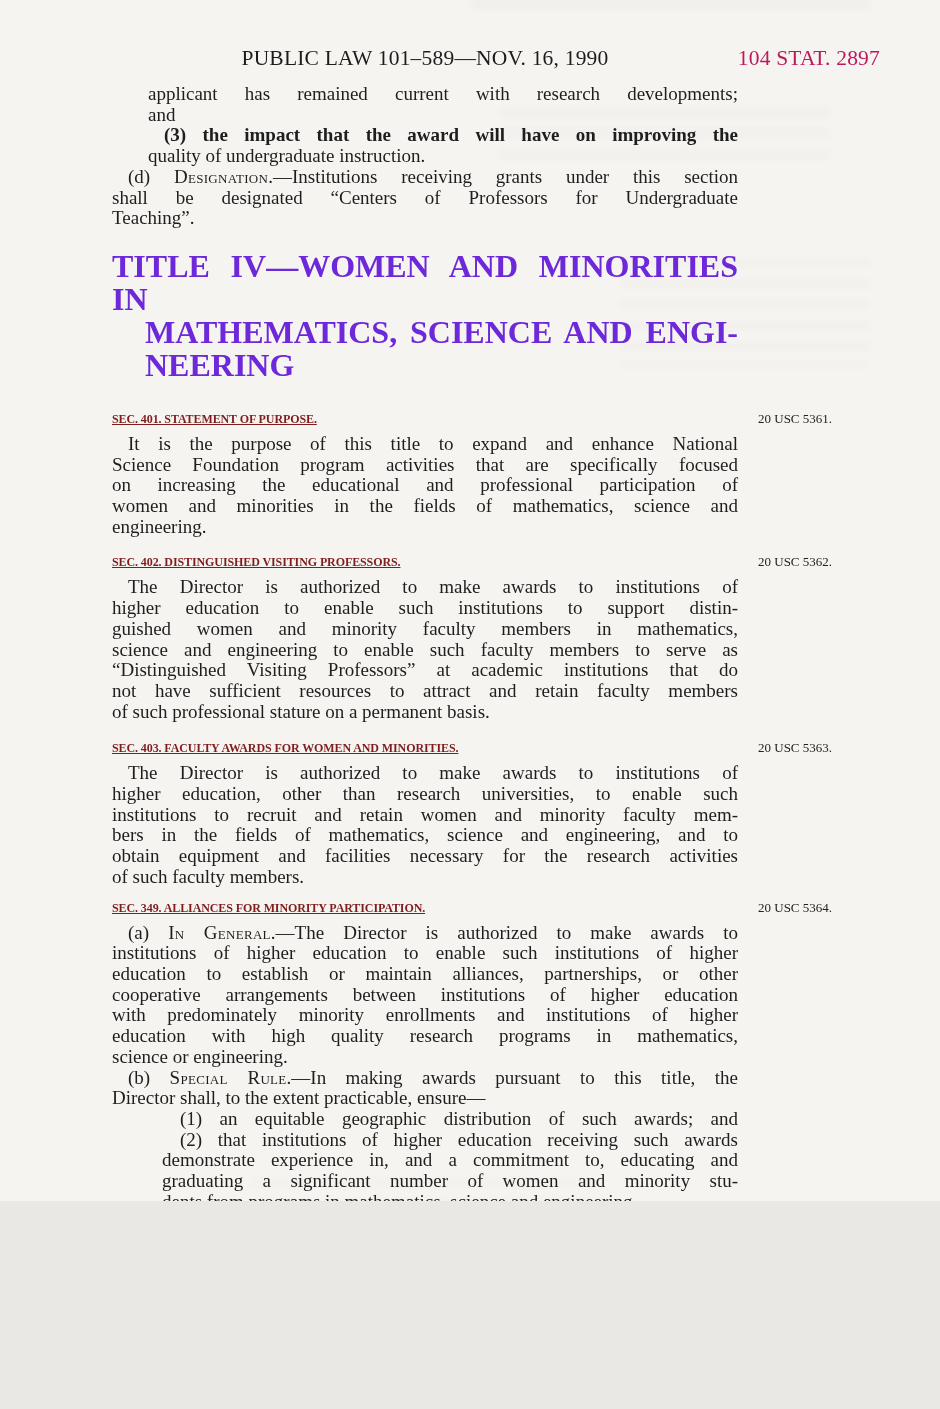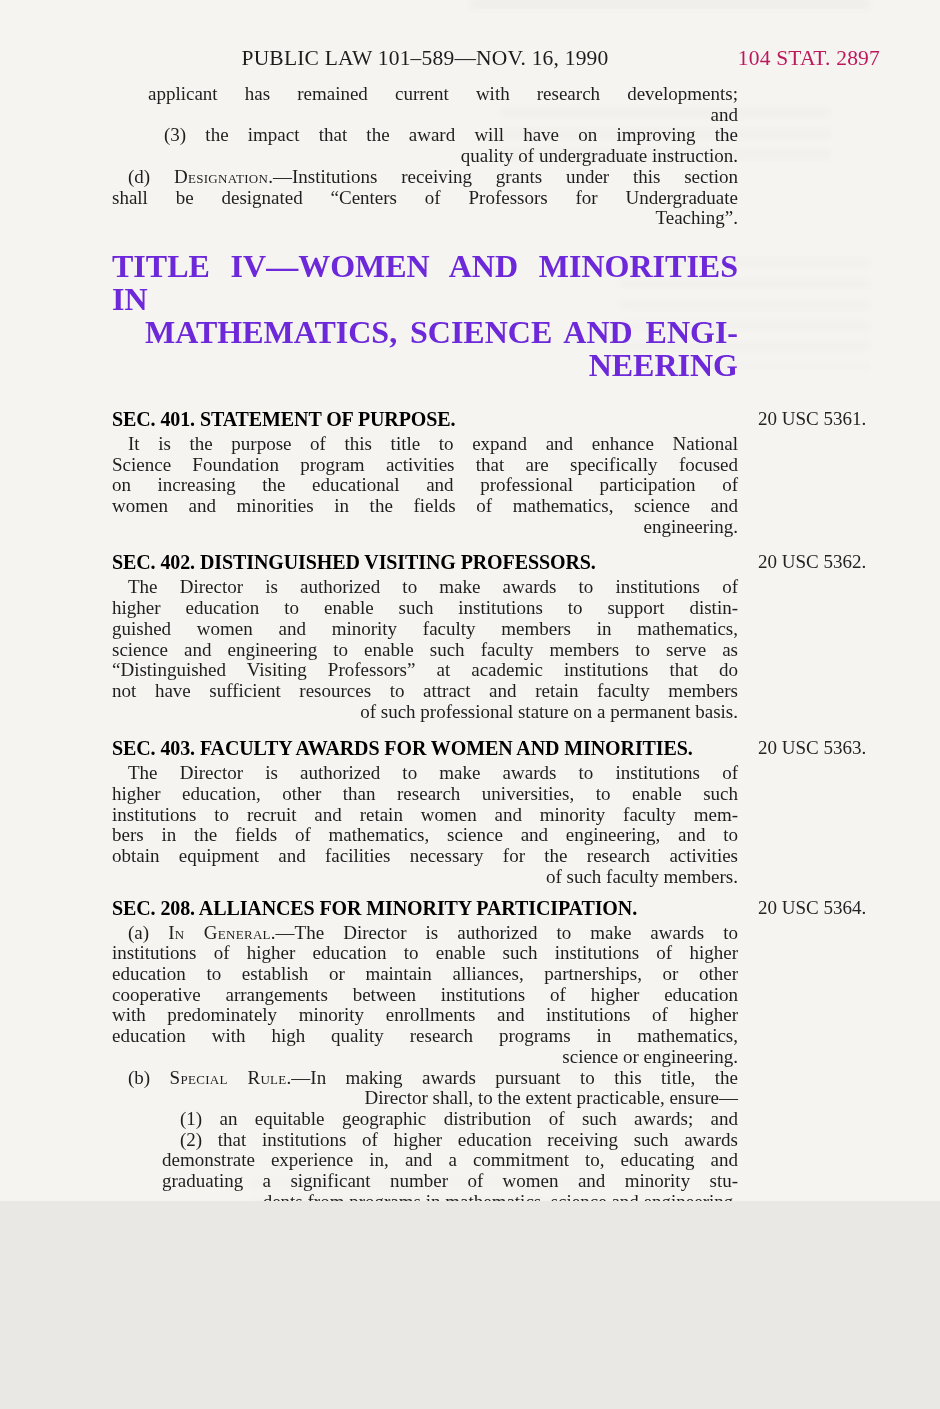--- a/index.html
+++ b/index.html
@@ -36,51 +36,52 @@
     position:absolute; top:46px; left:700px; width:180px;
     text-align:right; font-size:21.5px; letter-spacing:.2px;
     color:#be185d;
   }
 
   .body-col {
     position:absolute; top:84px; left:112px; width:626px;
     font-size:19px; line-height:20.7px;
   }
 
-  .ln { min-height:20.7px;text-align:right; }
+  .ln { min-height:20.7px; }
   .j  { text-align:justify; text-align-last:justify; }
   .pl16 { padding-left:16px; }
   .pl36 { padding-left:36px; }
-  .pl52 { padding-left:52px; }
+  .pl52 { padding-left:52px;font-weight:bold; }
   .pl50 { padding-left:50px; }
   .pl68 { padding-left:68px; }
 
   .sc { font-variant:small-caps; letter-spacing:.3px; }
 
   .law-title {
     margin-top:21px;
     font-weight:bold; font-size:32px; line-height:33px;
     color:#6d28d9;
   }
   .law-title .t2, .law-title .t3 { padding-left:33px; }
 
   .section { position:relative; }
   .s401 { margin-top:26px; }
   .s402 { margin-top:14px; }
   .s403 { margin-top:15px; }
   .s404 { margin-top:9px; }
 
   .sec-heading {
-    font-weight:bold; font-size:20px; line-height:22px;
+    font-weight:bold; font-size:12px; line-height:22px;
     letter-spacing:-0.1px; margin-bottom:4px;
-    color:#000000;
+    color:#7f1d1d;
+    text-decoration:underline;
   }
   .margin-note {
     position:absolute; top:1px; left:646px; width:180px;
-    font-size:19px; line-height:20px; white-space:nowrap;
+    font-size:13px; line-height:20px; white-space:nowrap;
     text-align:left; color:#232323;
   }
   .para { margin:0; }
 </style>
 </head>
 <body>
 
 <div class="page">
 
   <div class="ghost ghost-top"></div>
@@ -142,21 +143,21 @@
         <div class="ln j pl16">The Director is authorized to make awards to institutions of</div>
         <div class="ln j">higher education, other than research universities, to enable such</div>
         <div class="ln j">institutions to recruit and retain women and minority faculty mem-</div>
         <div class="ln j">bers in the fields of mathematics, science and engineering, and to</div>
         <div class="ln j">obtain equipment and facilities necessary for the research activities</div>
         <div class="ln">of such faculty members.</div>
       </div>
     </div>
 
     <div class="section s404">
-      <div class="sec-heading">SEC. 208. ALLIANCES FOR MINORITY PARTICIPATION.</div>
+      <div class="sec-heading">SEC. 349. ALLIANCES FOR MINORITY PARTICIPATION.</div>
       <div class="margin-note">20 USC 5364.</div>
 
       <div class="para">
         <div class="ln j pl16"><span>(a) </span><span class="sc">In General</span><span>.—The Director is authorized to make awards to</span></div>
         <div class="ln j">institutions of higher education to enable such institutions of higher</div>
         <div class="ln j">education to establish or maintain alliances, partnerships, or other</div>
         <div class="ln j">cooperative arrangements between institutions of higher education</div>
         <div class="ln j">with predominately minority enrollments and institutions of higher</div>
         <div class="ln j">education with high quality research programs in mathematics,</div>
         <div class="ln">science or engineering.</div>

